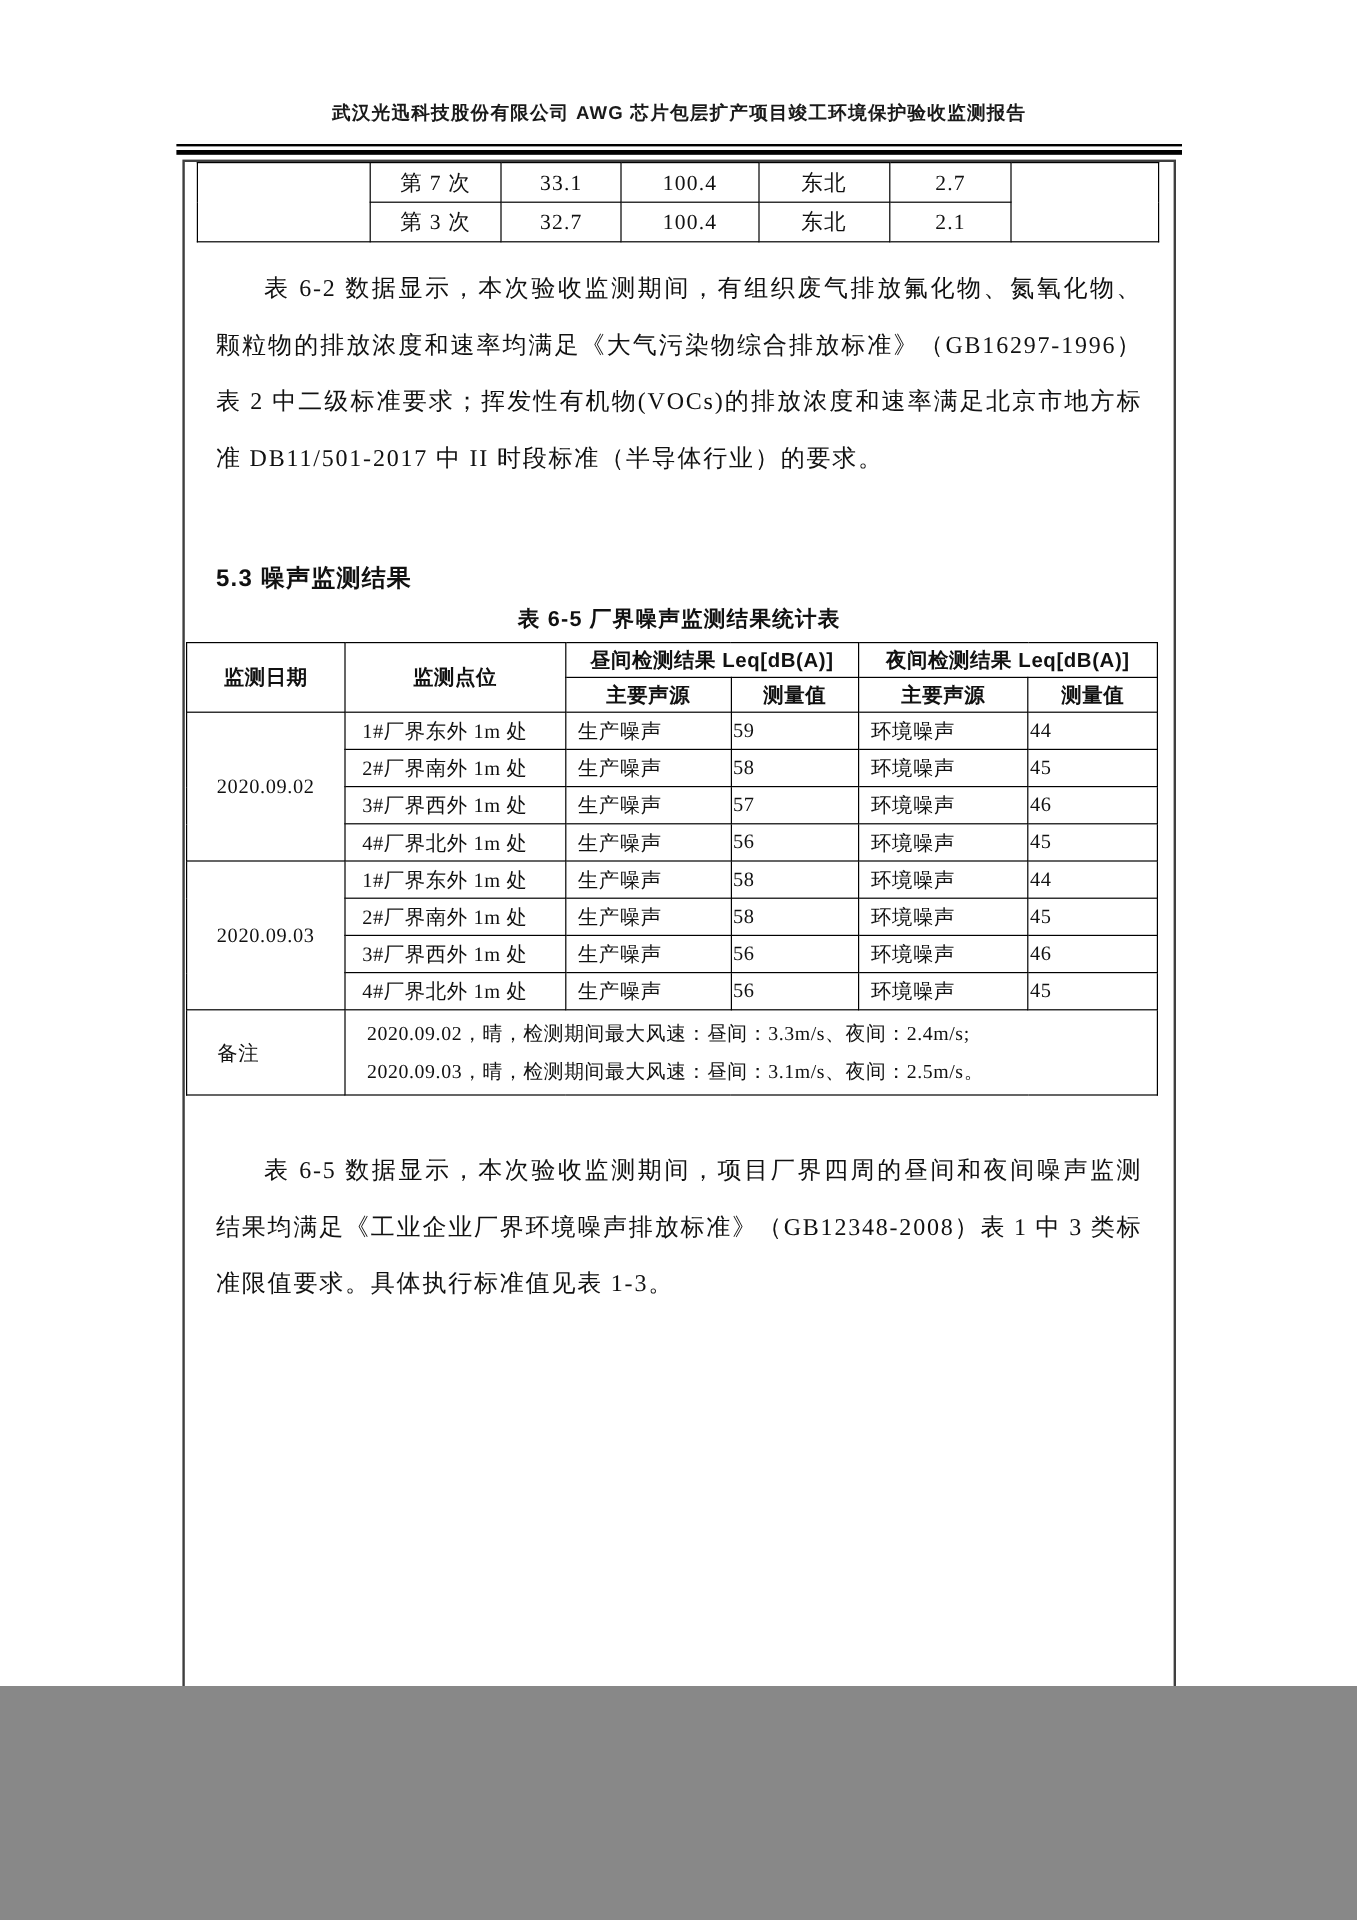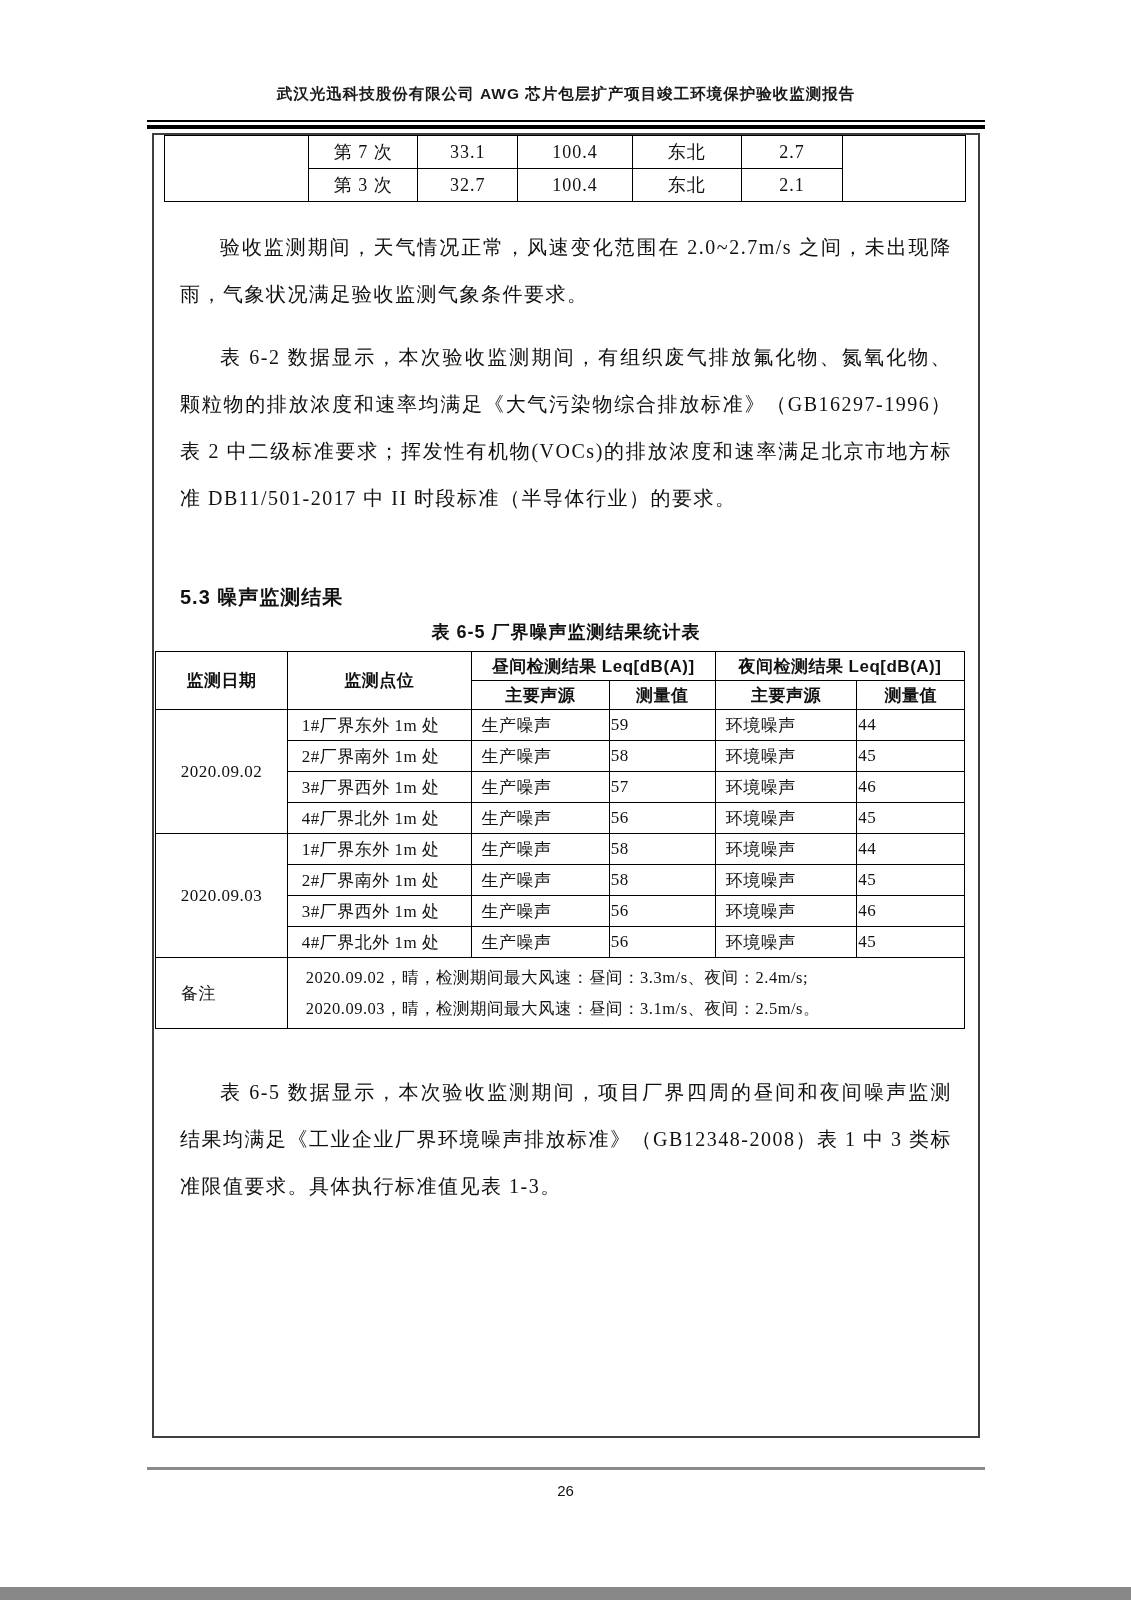--- a/index.html
+++ b/index.html
@@ -1,17 +1,17 @@
 <!DOCTYPE html>
 <html><head>
 <meta charset="utf-8">
 <style>
   html,body{margin:0;padding:0;background:#888;}
   .page{
-    position:relative; width:1131px; height:1587px; background:#ffffff;
+    position:relative; width:1131px; height:1405px; background:#ffffff;
     font-family:"Liberation Serif","DejaVu Serif",serif; color:#111;
     overflow:hidden; margin:0 auto;
   }
   
   .doc-header{
     position:absolute; top:84px; left:147px; width:838px;
     text-align:center; font-size:15.5px; letter-spacing:1px; color:#1a1a1a;
     font-family:"Liberation Sans","DejaVu Sans",sans-serif; font-weight:600;
   }
   .header-rule{
@@ -104,21 +104,20 @@
       <tr>
         <td>第 3 次</td>
         <td>32.7</td>
         <td>100.4</td>
         <td>东北</td>
         <td>2.1</td>
       </tr>
     </tbody>
       </table>
 
-    <p class="para p1">验收监测期间，天气情况正常，风速变化范围在 2.0~2.7m/s 之间，未出现降雨，气象状况满足验收监测气象条件要求。</p>
     <p class="para p2">表 6-2 数据显示，本次验收监测期间，有组织废气排放氟化物、氮氧化物、颗粒物的排放浓度和速率均满足《大气污染物综合排放标准》（GB16297-1996）表 2 中二级标准要求；挥发性有机物(VOCs)的排放浓度和速率满足北京市地方标准 DB11/501-2017 中 II 时段标准（半导体行业）的要求。</p>
 
     <div class="section-heading">5.3 噪声监测结果</div>
 
     <div class="table-title">表 6-5 厂界噪声监测结果统计表</div>
 
     <table class="noise-table">
       <colgroup>
         <col style="width:16.3%">
           <col style="width:22.7%">

